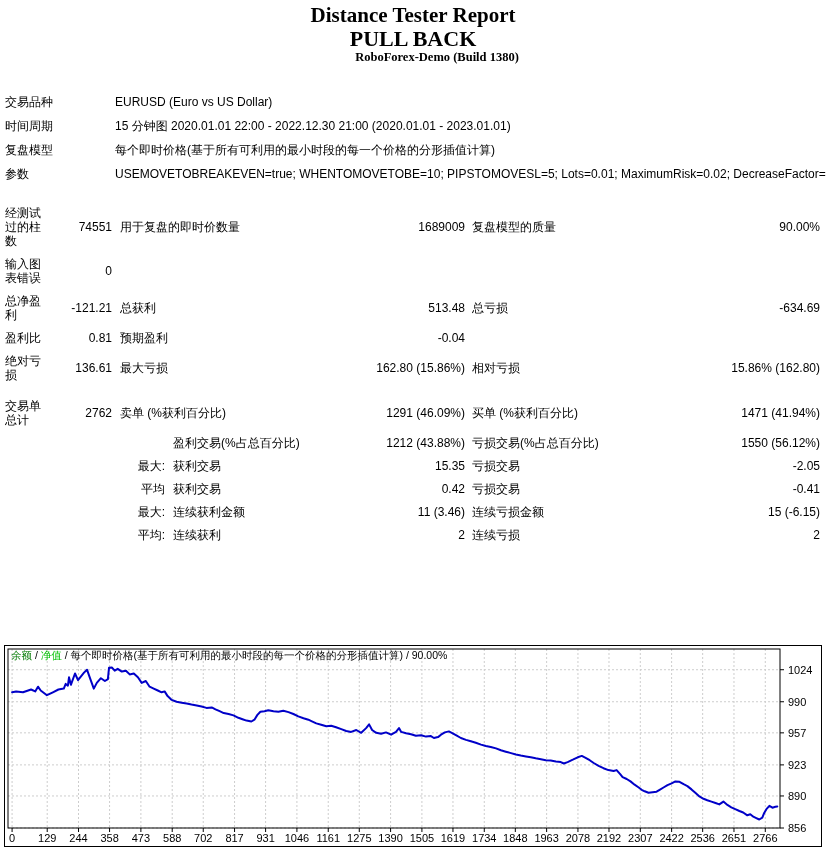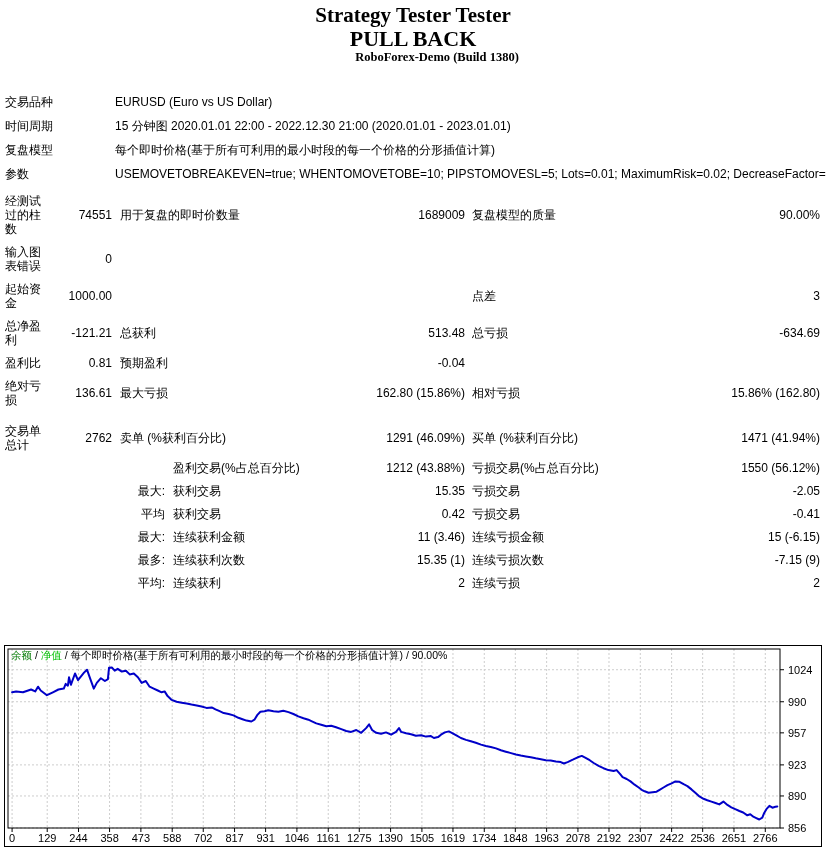--- a/index.html
+++ b/index.html
@@ -12,41 +12,41 @@
   .hdr h1 { font-size:21px; font-weight:bold; line-height:26px; }
   .hdr h2 { font-size:22px; font-weight:bold; line-height:21px; }
   .hdr h3 { font-size:12.5px; font-weight:bold; line-height:16px;margin-left:48px; }
   table { border-collapse:collapse; table-layout:fixed; margin-left:5px; }
   td { font-size:12px; vertical-align:middle; word-break:break-all; }
   
   table.info { width:815px; margin-top:26px; }
   table.info td { padding:4px 0 5px; line-height:15px; }
   table.info td.lbl { white-space:nowrap; }
   
-  table.stats { width:815px; margin-top:3px; }
+  table.stats { width:815px; margin-top:15px; }
   table.stats td { padding:4px 0 5px; line-height:14px; }
   td.lbl  { text-align:left; }
   td.val  { text-align:right; }
   td.pfx  { text-align:right; }
   td.l2   { padding-left:8px !important; }
   td.l3   { padding-left:7px !important; }
   tr.spacer td { padding:0 !important; height:8px; line-height:8px; }
   
   #chart-box {
     position:absolute; left:4px; top:645px; width:816px; height:200px;
     border:1px solid #000; background:#fff;
   }
   #chart-box svg { display:block; }
   svg text { font-family:"Liberation Sans","DejaVu Sans",sans-serif; }
 </style>
 </head>
 <body>
 
 <div class="hdr">
-  <h1>Strategy Tester Tester</h1>
+  <h1>Distance Tester Report</h1>
   <h2>PULL BACK</h2>
   <h3>RoboForex-Demo (Build 1380)</h3>
 </div>
 
 <table class="info">
   <colgroup>
       <col style="width:110px">
       <col style="width:705px">
     </colgroup>
   <tbody id="info-body">
@@ -90,28 +90,20 @@
       </tr>
       <tr>
         <td class="lbl">输入图表错误</td>
         <td class="val">0</td>
         <td class="lbl l2" colspan="2"></td>
         <td class="val"></td>
         <td class="lbl l3"></td>
         <td class="val"></td>
       </tr>
       <tr>
-        <td class="lbl">起始资金</td>
-        <td class="val">1000.00</td>
-        <td class="lbl l2" colspan="2"></td>
-        <td class="val"></td>
-        <td class="lbl l3">点差</td>
-        <td class="val">3</td>
-      </tr>
-      <tr>
         <td class="lbl">总净盈利</td>
         <td class="val">-121.21</td>
         <td class="lbl l2" colspan="2">总获利</td>
         <td class="val">513.48</td>
         <td class="lbl l3">总亏损</td>
         <td class="val">-634.69</td>
       </tr>
       <tr>
         <td class="lbl">盈利比</td>
         <td class="val">0.81</td>
@@ -167,29 +159,20 @@
         <td class="val">-0.41</td>
       </tr>
       <tr>
         <td class="lbl"></td>
         <td class="val"></td>
         <td class="pfx">最大:</td>
         <td class="lbl l2">连续获利金额</td>
         <td class="val">11 (3.46)</td>
         <td class="lbl l3">连续亏损金额</td>
         <td class="val">15 (-6.15)</td>
-      </tr>
-      <tr>
-        <td class="lbl"></td>
-        <td class="val"></td>
-        <td class="pfx">最多:</td>
-        <td class="lbl l2">连续获利次数</td>
-        <td class="val">15.35 (1)</td>
-        <td class="lbl l3">连续亏损次数</td>
-        <td class="val">-7.15 (9)</td>
       </tr>
       <tr>
         <td class="lbl"></td>
         <td class="val"></td>
         <td class="pfx">平均:</td>
         <td class="lbl l2">连续获利</td>
         <td class="val">2</td>
         <td class="lbl l3">连续亏损</td>
         <td class="val">2</td>
       </tr>

